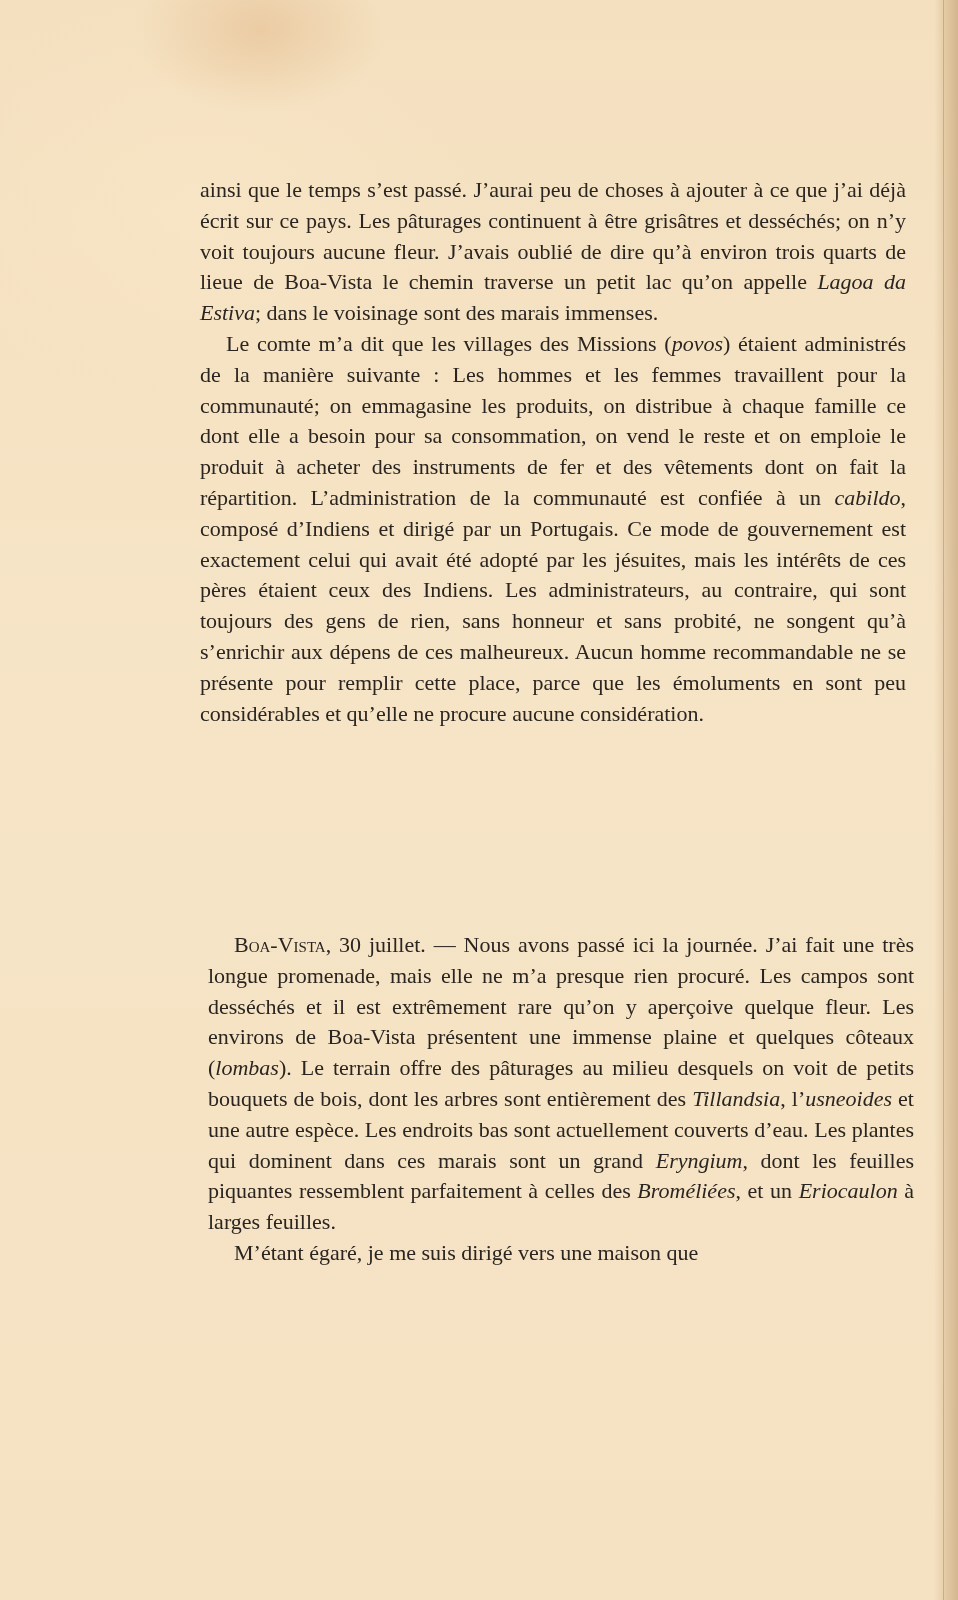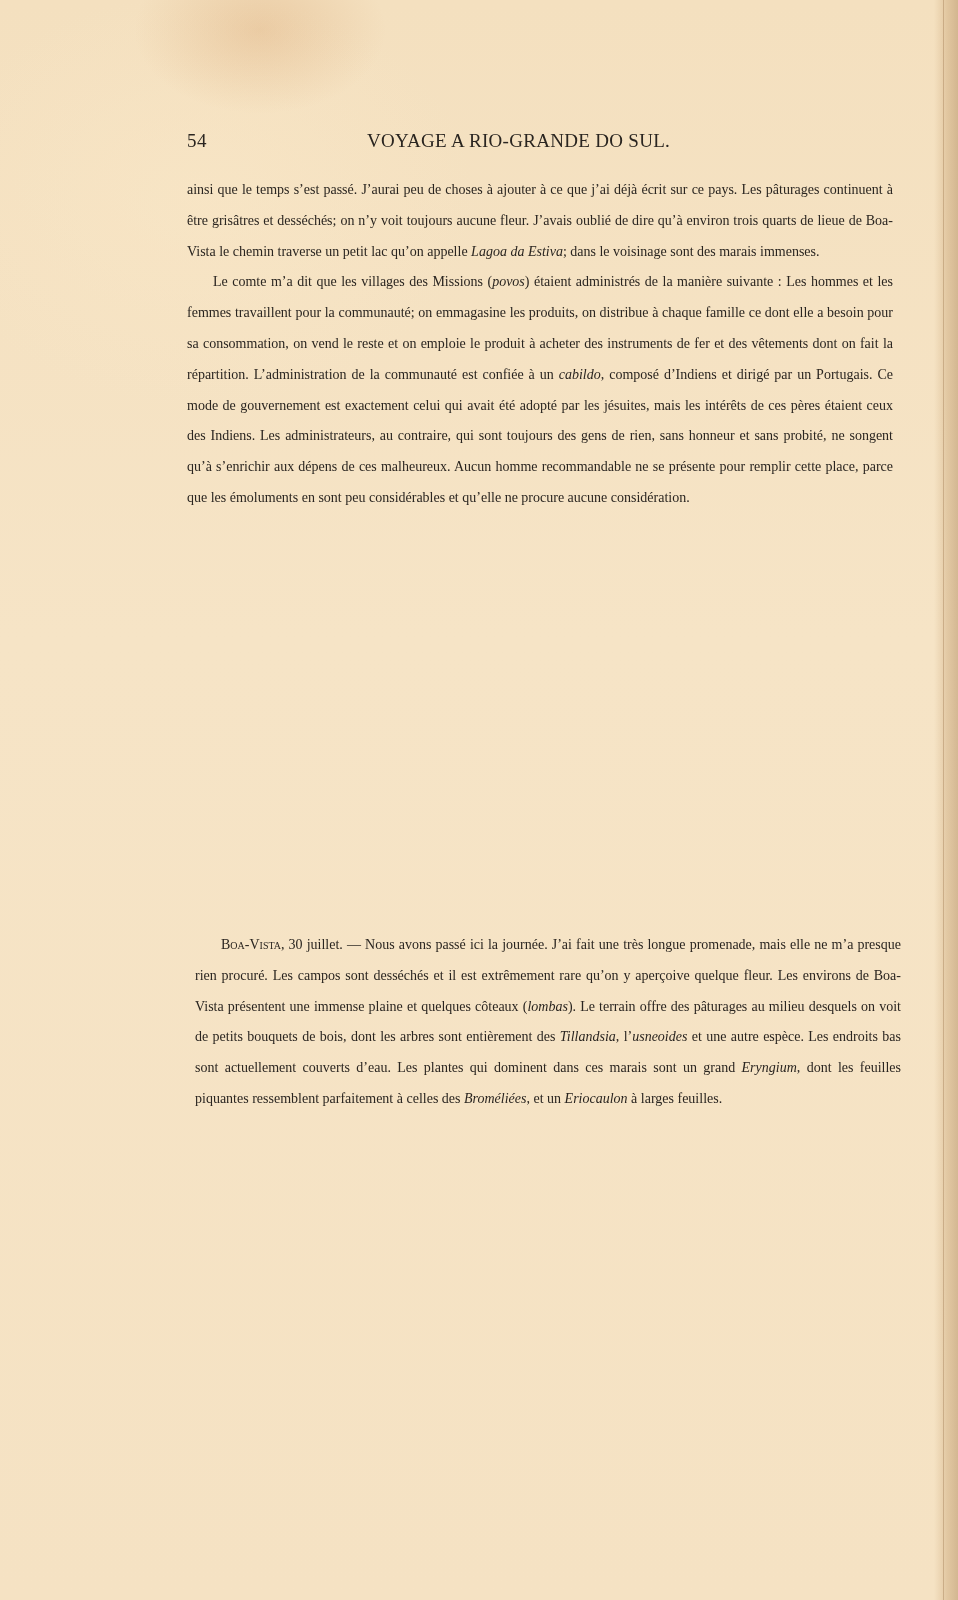--- a/index.html
+++ b/index.html
@@ -45,47 +45,44 @@
       position: absolute;
       left: 0; top: 0;
     }
     .running-title {
       position: absolute;
       left: 180px; top: 0;
       letter-spacing: 0.3px;
     }
     .text-block {
       position: absolute;
-      left: 187px;
+      left: 200px;
       width: 706px;
-      font-size: 14px;
+      font-size: 22px;
       line-height: 30.8px;
       text-align: justify;
       hyphens: manual;
     }
     .block-1 { top: 175px; }
     .block-2 { top: 930px; margin-left: 8px; }
     .para { margin: 0; }
     .para.indent { text-indent: 26px; }
     em { font-style: italic; }
     .smallcaps { font-variant: small-caps; }
   </style>
 </head>
 <body>
 
 <div class="page">
   <div class="edge-shadow"></div>
   <div class="edge-line"></div>
 
-  <div class="header">
-    <span class="page-number">54</span>
-    <span class="running-title">VOYAGE A RIO-GRANDE DO SUL.</span>
-  </div>
 
   <div class="text-block block-1">
     <p class="para"><span>ainsi que le temps s’est passé. J’aurai peu de choses à ajouter à ce que j’ai déjà écrit sur ce pays. Les pâturages continuent à être grisâtres et desséchés; on n’y voit toujours aucune fleur. J’avais oublié de dire qu’à environ trois quarts de lieue de Boa-Vista le chemin traverse un petit lac qu’on appelle </span><em>Lagoa da Estiva</em><span>; dans le voisinage sont des marais immenses.</span></p>
     <p class="para indent"><span>Le comte m’a dit que les villages des Missions (</span><em>povos</em><span>) étaient administrés de la manière suivante : Les hommes et les femmes travaillent pour la communauté; on emmagasine les produits, on distribue à chaque famille ce dont elle a besoin pour sa consommation, on vend le reste et on em­ploie le produit à acheter des instruments de fer et des vête­ments dont on fait la répartition. L’administration de la communauté est confiée à un </span><em>cabildo</em><span>, composé d’Indiens et dirigé par un Portugais. Ce mode de gouvernement est exactement celui qui avait été adopté par les jésuites, mais les intérêts de ces pères étaient ceux des Indiens. Les admi­nistrateurs, au contraire, qui sont toujours des gens de rien, sans honneur et sans probité, ne songent qu’à s’enrichir aux dépens de ces malheureux. Aucun homme recomman­dable ne se présente pour remplir cette place, parce que les émoluments en sont peu considérables et qu’elle ne procure aucune considération.</span></p>
   </div>
 
   <div class="text-block block-2">
     <p class="para indent"><span class="smallcaps">Boa-Vista</span><span>, 30 juillet. — Nous avons passé ici la jour­née. J’ai fait une très longue promenade, mais elle ne m’a presque rien procuré. Les campos sont desséchés et il est extrêmement rare qu’on y aperçoive quelque fleur. Les environs de Boa-Vista présentent une immense plaine et quelques côteaux (</span><em>lombas</em><span>). Le terrain offre des pâturages au milieu desquels on voit de petits bouquets de bois, dont les arbres sont entièrement des </span><em>Tillandsia</em><span>, l’</span><em>usneoides</em><span> et une autre espèce. Les endroits bas sont actuellement couverts d’eau. Les plantes qui dominent dans ces marais sont un grand </span><em>Eryngium</em><span>, dont les feuilles piquantes ressemblent parfaitement à celles des </span><em>Bromé­liées</em><span>, et un </span><em>Eriocaulon</em><span> à larges feuilles.</span></p>
+    <p class="para indent"><span>M’étant égaré, je me suis dirigé vers une maison que</span></p>
   </div>
 </div>
 
 </body></html>

